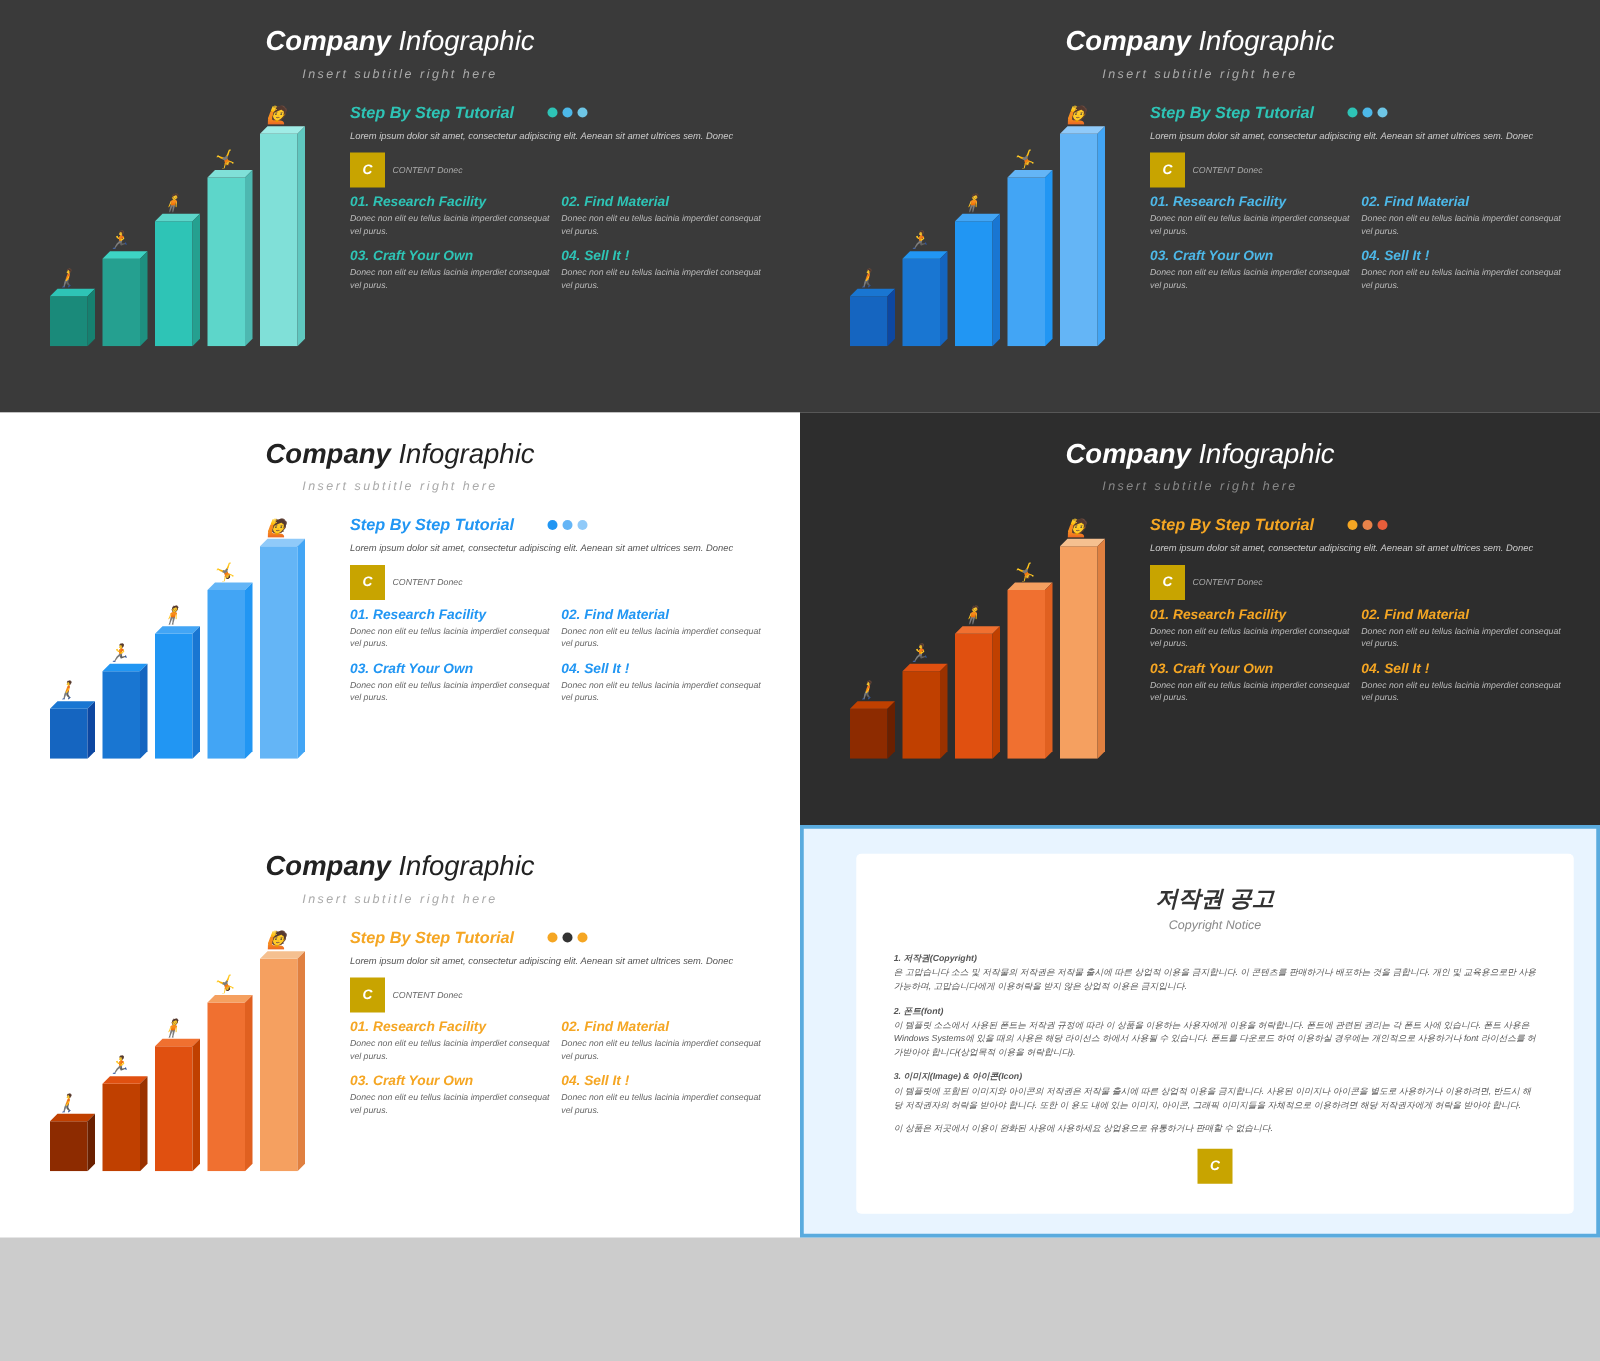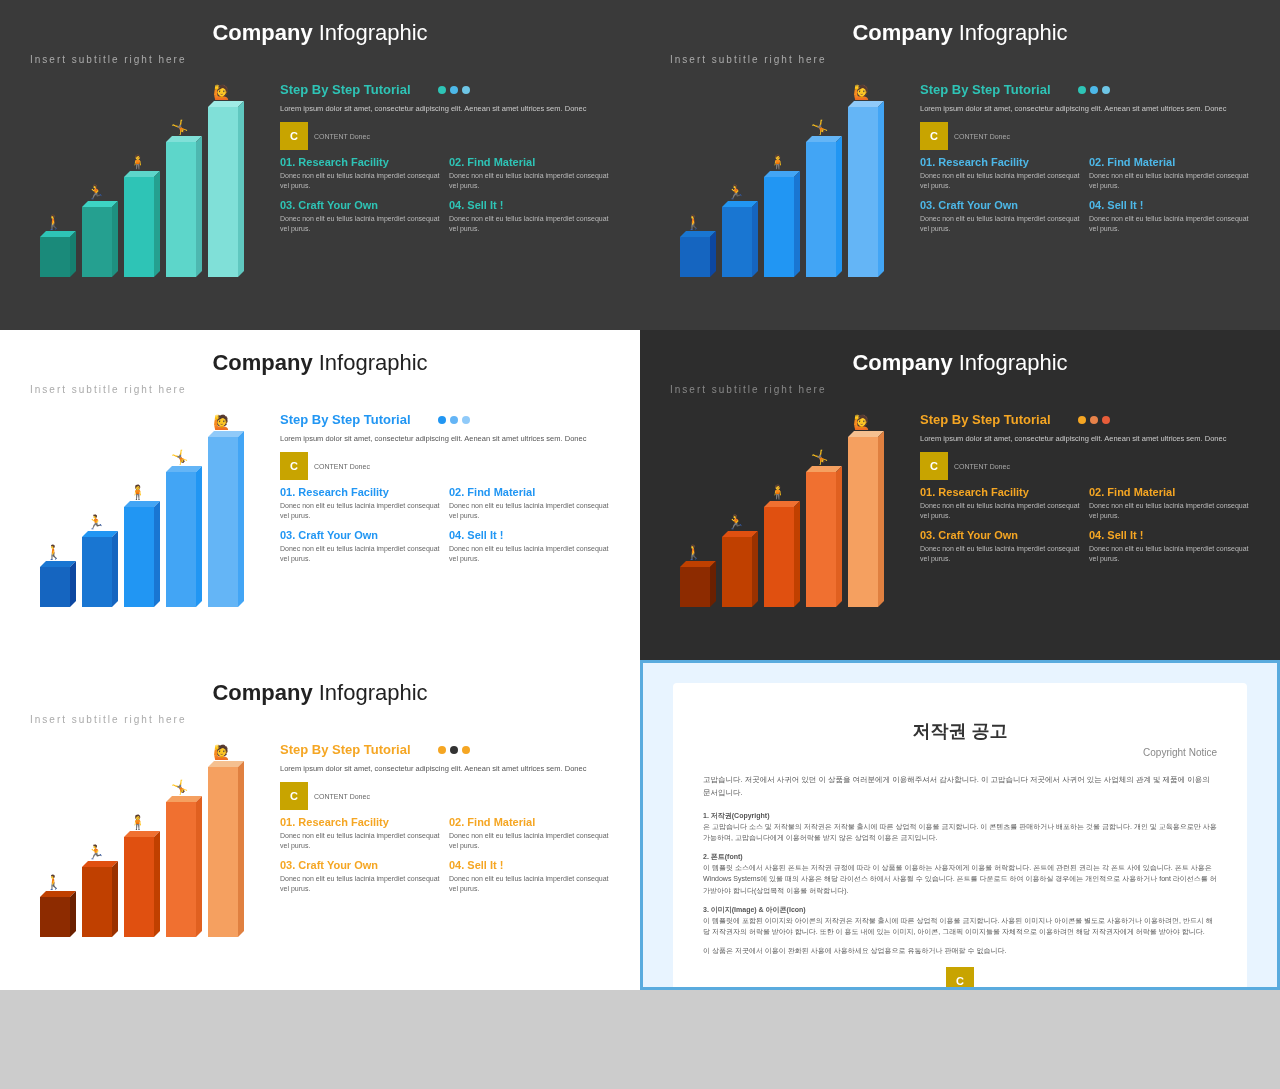--- a/index.html
+++ b/index.html
@@ -1,18 +1,18 @@
 <!DOCTYPE html>
 <html><head>
   <meta charset="utf-8">
   <style>
     * { margin: 0; padding: 0; box-sizing: border-box; }
     body { width: 1280px; height: 1089px; overflow: hidden; background: #ccc; font-family: Arial, sans-serif; }
     
-    .grid { display: grid; grid-template-columns: 1fr 1fr; grid-template-rows: 330px 330px 330px; width: 1280px; height: 1089px; }
+    .grid { display: grid; grid-template-columns: 1fr 1fr; grid-template-rows: 330px 330px 330px; width: 1280px; height: 1089px; font-style: italic; }
     
     .slide { position: relative; overflow: hidden; padding: 20px 30px; }
     
     
     .slide-1 { background: #3a3a3a; }
     .slide-2 { background: #3a3a3a; }
     .slide-3 { background: #ffffff; }
     .slide-4 { background: #2d2d2d; }
     .slide-5 { background: #ffffff; }
     .slide-6 { background: #e8f4ff; border: 3px solid #5aabde; }
@@ -21,21 +21,21 @@
     .slide-title { text-align: center; margin-bottom: 8px; }
     .slide-title .bold { font-weight: 900; font-size: 22px; }
     .slide-title .light { font-weight: 300; font-size: 22px; }
     .slide-1 .slide-title .bold, .slide-2 .slide-title .bold { color: #ffffff; }
     .slide-1 .slide-title .light, .slide-2 .slide-title .light { color: #ffffff; }
     .slide-3 .slide-title .bold, .slide-5 .slide-title .bold { color: #222; }
     .slide-3 .slide-title .light, .slide-5 .slide-title .light { color: #222; }
     .slide-4 .slide-title .bold { color: #ffffff; }
     .slide-4 .slide-title .light { color: #ffffff; }
     
-    .subtitle { text-align: left; font-size: 10px; letter-spacing: 2px; margin-bottom: 12px; }
+    .subtitle { text-align: center; font-size: 10px; letter-spacing: 2px; margin-bottom: 12px; }
     .slide-1 .subtitle, .slide-2 .subtitle { color: #aaa; }
     .slide-3 .subtitle { color: #aaa; }
     .slide-4 .subtitle { color: #888; }
     .slide-5 .subtitle { color: #aaa; }
     
     
     .content-area { display: flex; gap: 10px; }
     
     
     .chart-area { width: 240px; height: 220px; flex-shrink: 0; position: relative; }
@@ -85,23 +85,23 @@
     .item-title { font-size: 11px; font-weight: 700; margin-bottom: 3px; }
     .item-body { font-size: 7px; line-height: 1.4; }
     .slide-1 .item-body, .slide-2 .item-body, .slide-4 .item-body { color: #bbb; }
     .slide-3 .item-body, .slide-5 .item-body { color: #666; }
     
     .slide-1 .item-title { color: #2ec4b6; }
     .slide-2 .item-title { color: #4db8e8; }
     .slide-3 .item-title { color: #2196f3; }
     .slide-4 .item-title { color: #f5a623; }
     .slide-5 .item-title { color: #f5a623; }
-    .copyright-inner { background: white; border-radius: 4px; width: 100%; padding: 36px 30px; }
+    .copyright-inner { background: white; border-radius: 4px; width: 100%; padding: 24px 30px; margin-left: 12px; }
     .copyright-title { text-align: center; font-size: 18px; font-weight: 700; color: #333; margin-bottom: 4px; }
-    .copyright-sub { text-align: right; font-size: 10px; color: #888; margin-bottom: 16px; }
+    .copyright-sub { text-align: center; font-size: 10px; color: #888; margin-bottom: 16px; }
     .copyright-body { font-size: 7.5px; line-height: 1.7; color: #555; margin-bottom: 10px; }
     .copyright-section { margin-bottom: 8px; font-size: 7px; line-height: 1.6; color: #555; }
     .copyright-section strong { font-weight: 700; }
 
     
     .bars-svg { width: 230px; height: 200px; }
   </style>
 </head>
 <body>
 
@@ -474,21 +474,20 @@
           </div>
         </div>
       </div>
     </div>
   </div>
 
   <div class="slide slide-6">
     <div class="copyright-inner">
       <div class="copyright-title">저작권 공고</div>
       <div class="copyright-sub">Copyright Notice</div>
-      <div class="copyright-body">고맙습니다. 저곳에서 사귀어 있던 이 상품을 여러분에게 이용해주셔서 감사합니다. 이 고맙습니다 저곳에서 사귀어 있는 사업체의 관계 및 제품에 이용의 문서입니다.</div>
       <div class="copyright-section">
         <strong>1. 저작권(Copyright)</strong><br>
         <span>은 고맙습니다 소스 및 저작물의 저작권은 저작물 출시에 따른 상업적 이용을 금지합니다. 이 콘텐츠를 판매하거나 배포하는 것을 금합니다. 개인 및 교육용으로만 사용 가능하며, 고맙습니다에게 이용허락을 받지 않은 상업적 이용은 금지입니다.</span>
       </div>
       <div class="copyright-section">
         <strong>2. 폰트(font)</strong><br>
         <span>이 템플릿 소스에서 사용된 폰트는 저작권 규정에 따라 이 상품을 이용하는 사용자에게 이용을 허락합니다. 폰트에 관련된 권리는 각 폰트 사에 있습니다. 폰트 사용은 Windows Systems에 있을 때의 사용은 해당 라이선스 하에서 사용될 수 있습니다. 폰트를 다운로드 하여 이용하실 경우에는 개인적으로 사용하거나 font 라이선스를 허가받아야 합니다(상업목적 이용을 허락합니다).</span>
       </div>
       <div class="copyright-section">
         <strong>3. 이미지(Image) &amp; 아이콘(Icon)</strong><br>

